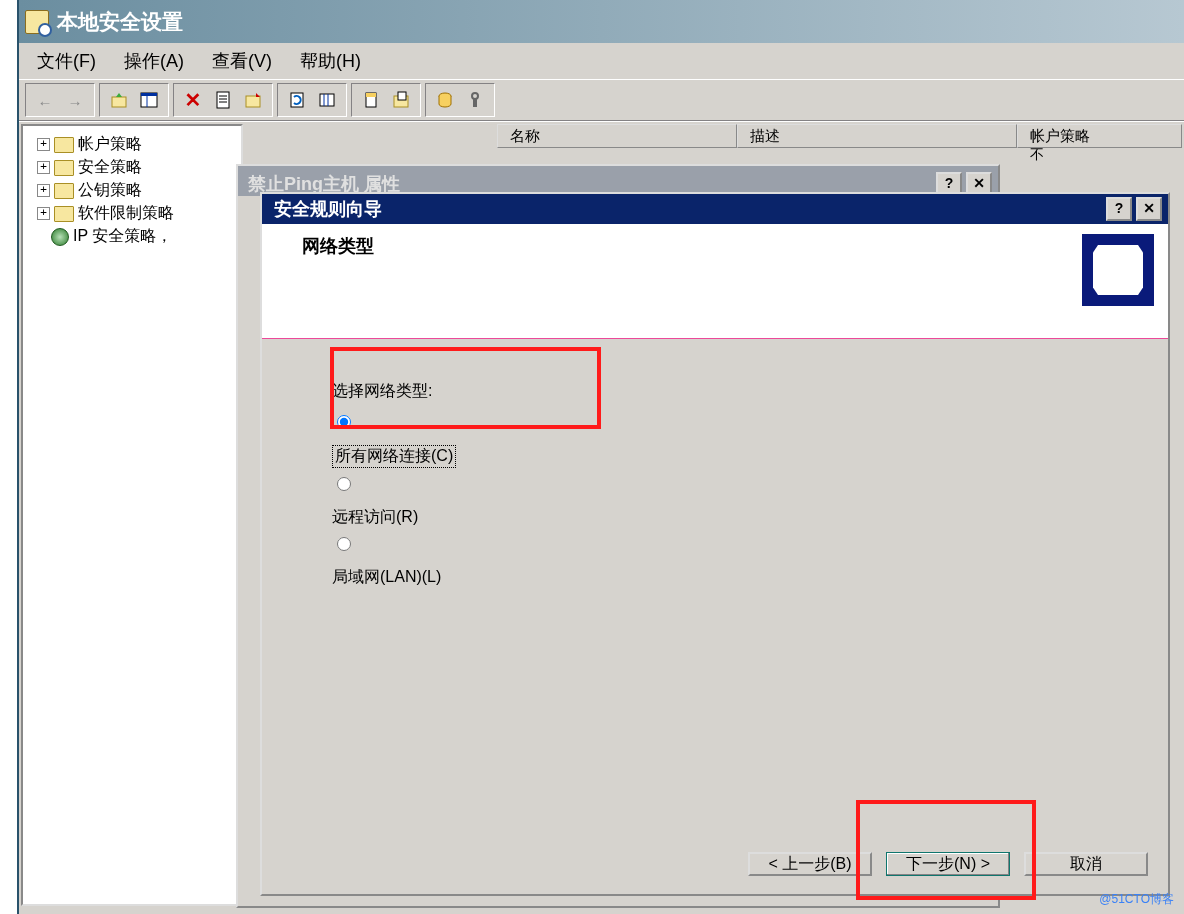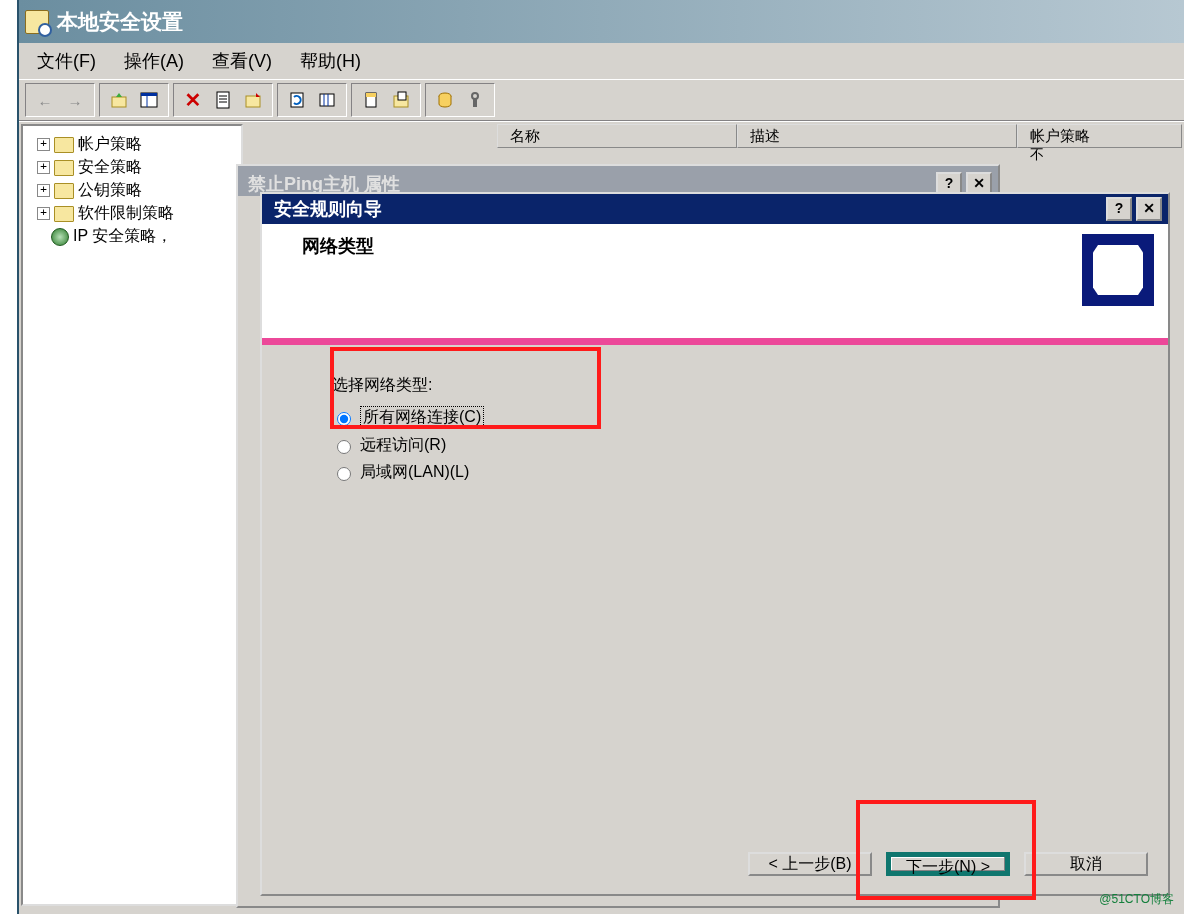--- a/index.html
+++ b/index.html
@@ -220,48 +220,49 @@
 }
 .wizard-title .tctrls {
   margin-left: auto;
   display: flex;
   gap: 4px;
   padding-right: 6px;
 }
 .wizard-header {
   height: 94px;
   background: #fff;
-  border-bottom: 7px solid #ec4899;
+  border-bottom: 1px solid #ec4899;
   display: flex;
   padding: 10px 14px 10px 40px;
 }
 .wizard-header-text .h { font-weight: bold; font-size: 18px; }
 .wizard-header-text .s { font-size: 16px; margin-left: 24px; margin-top: 4px; }
 .banner-icon {
   margin-left: auto;
   width: 72px; height: 72px;
   background: #0a1a7a;
   display: flex;
   align-items: center;
   justify-content: center;
 }
 .banner-scroll {
   width: 50px; height: 50px;
   background: #fff;
   clip-path: polygon(10% 0, 90% 0, 100% 15%, 100% 85%, 90% 100%, 10% 100%, 0 85%, 0 15%);
 }
 .wizard-body {
-  padding: 30px 70px;
+  padding: 42px 70px;
   font-size: 16px;
 }
 .radio {
   display: flex;
-  align-items: center;
-  gap: 6px;
+  align-items: flex-start;
+  gap: 16px;
   margin: 6px 0;
+  flex-direction: column;
 }
 .radio input {
   width: 14px; height: 14px;
 }
 .radio .lab-sel {
   border: 1px dotted #000;
   padding: 0 2px;
 }
 .highlight-red {
   position: absolute;
@@ -280,29 +281,29 @@
 }
 .btn {
   min-width: 124px;
   height: 24px;
   background: #d6d3ce;
   border: 2px outset #ddd;
   font-size: 16px;
   padding: 0 14px;
 }
 .btn-default {
-  border: 5px solid #0f766e;
+  border: 1px solid #0f766e;
   box-shadow: inset -1px -1px #848284, inset 1px 1px #fff;
 }
 .watermark {
   position: absolute;
   right: 10px;
   bottom: 6px;
   font-size: 12px;
-  color: #15803d;
+  color: #3b82f6;
 }
 </style>
 </head>
 <body>
 
 <div class="main-window">
   <div class="app-titlebar">
     <div class="app-icon"></div>
     <div class="app-title">本地安全设置</div>
   </div>

